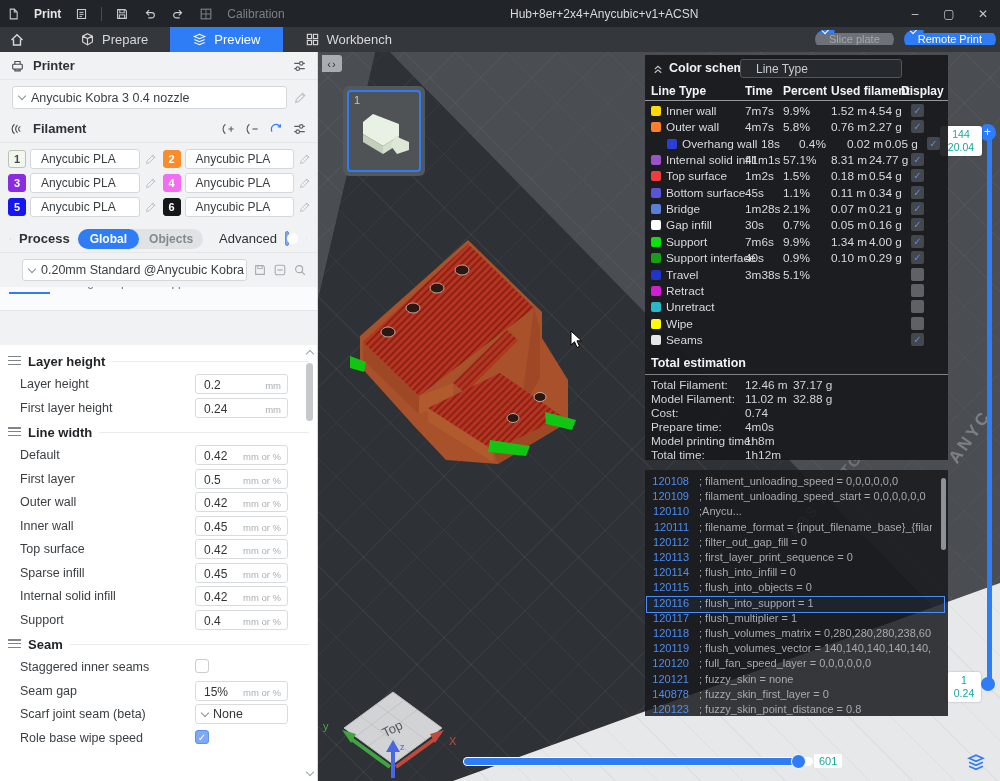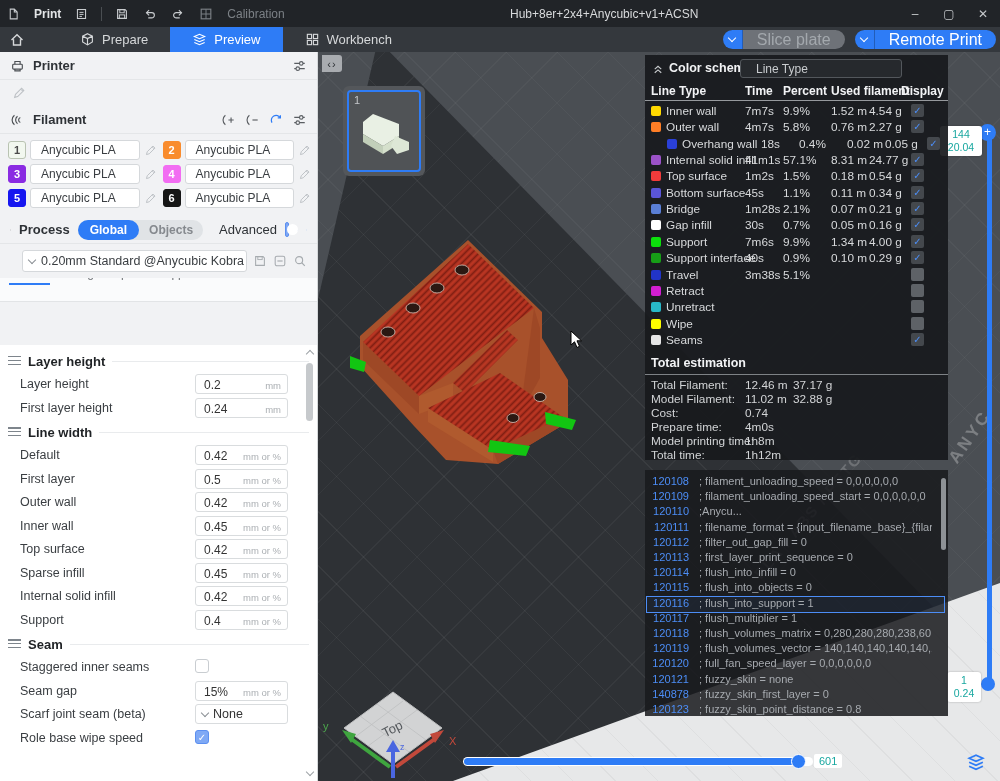--- a/index.html
+++ b/index.html
@@ -15,21 +15,21 @@
   #win-title{position:absolute;left:510px;top:0;height:27px;display:flex;align-items:center;color:#D8DADC;font-size:12px;}
   #win-controls{position:absolute;right:0;top:0;height:27px;display:flex;}
   #win-controls div{width:34px;height:27px;display:flex;align-items:center;justify-content:center;color:#C6C9CC;font-size:12px;}
 
   
   #tabbar{position:absolute;left:0;top:27px;width:1000px;height:25px;background:#34383D;display:flex;align-items:stretch;color:#D6D8DA;font-size:13px;}
   .nav-home{width:34px;display:flex;align-items:center;justify-content:center;}
   .nav-tab{display:flex;align-items:center;gap:7px;padding:0 22px;}
   .nav-tab.active{background:#2E7CF6;color:#FFFFFF;}
   #tab-actions{position:absolute;right:4px;top:30px;display:flex;gap:10px;}
-  .split-btn{display:flex;height:19px;border-radius:10px;overflow:hidden;font-size:16px;}
+  .split-btn{display:flex;height:19px;border-radius:10px;overflow:hidden;font-size:11px;flex-direction:column;}
   .split-btn .dd{width:20px;background:#2E7CF6;display:flex;align-items:center;justify-content:center;border-right:1px solid rgba(0,0,0,.25);}
   .split-btn .lbl{display:flex;align-items:center;padding:0 14px;}
   .split-btn.disabled .lbl{background:#6E7278;color:#A3A8AD;}
   .split-btn.primary .lbl{background:#2E7CF6;color:#fff;}
   .chv{display:inline-block;width:6px;height:6px;border-right:1.5px solid #7F848A;border-bottom:1.5px solid #7F848A;transform:rotate(45deg);margin-top:-3px;}
   .chv.white{border-color:#fff;}
 
   
   #leftpanel{position:absolute;left:0;top:52px;width:318px;height:729px;background:#F1F2F4;border-right:1px solid #D6D9DB;}
   .sec-h{position:relative;height:28px;display:flex;align-items:center;padding:0 10px;border-bottom:1px solid #E4E6E8;color:#2E3236;font-size:13px;font-weight:bold;gap:8px;}
@@ -237,20 +237,24 @@
       </svg>
     <span>Printer</span>
     <span class="spacer"></span>
     <svg width="15" height="14" viewBox="0 0 16 16">
         <path d="M2 5h12M2 11h12" stroke="#5A5E62" stroke-width="1.3"></path>
         <circle cx="10" cy="5" r="2" fill="#F1F2F4" stroke="#5A5E62" stroke-width="1.3"></circle>
         <circle cx="6" cy="11" r="2" fill="#F1F2F4" stroke="#5A5E62" stroke-width="1.3"></circle>
       </svg>
   </div>
   <div class="selrow">
+    <div class="selbox">
+      <span class="chvd"></span>
+      <span>Anycubic Kobra 3 0.4 nozzle</span>
+    </div>
     <span class="picon">
       <svg width="14" height="14" viewBox="0 0 16 16">
           <path d="M3 13l1-3.5 7-7L13.5 5l-7 7zM10 3.5L12.5 6" fill="none" stroke="#BDC1C5" stroke-width="1.2"></path>
         </svg>
     </span>
   </div>
   <div class="sec-h">
     <svg width="15" height="14" viewBox="0 0 16 16">
         <path d="M4.5 2.5a7 7 0 000 11M8 3.8a5.2 5.2 0 000 8.4M11.2 5.2a3 3 0 000 5.6" fill="none" stroke="#4A4E52" stroke-width="1.3"></path>
       </svg>

